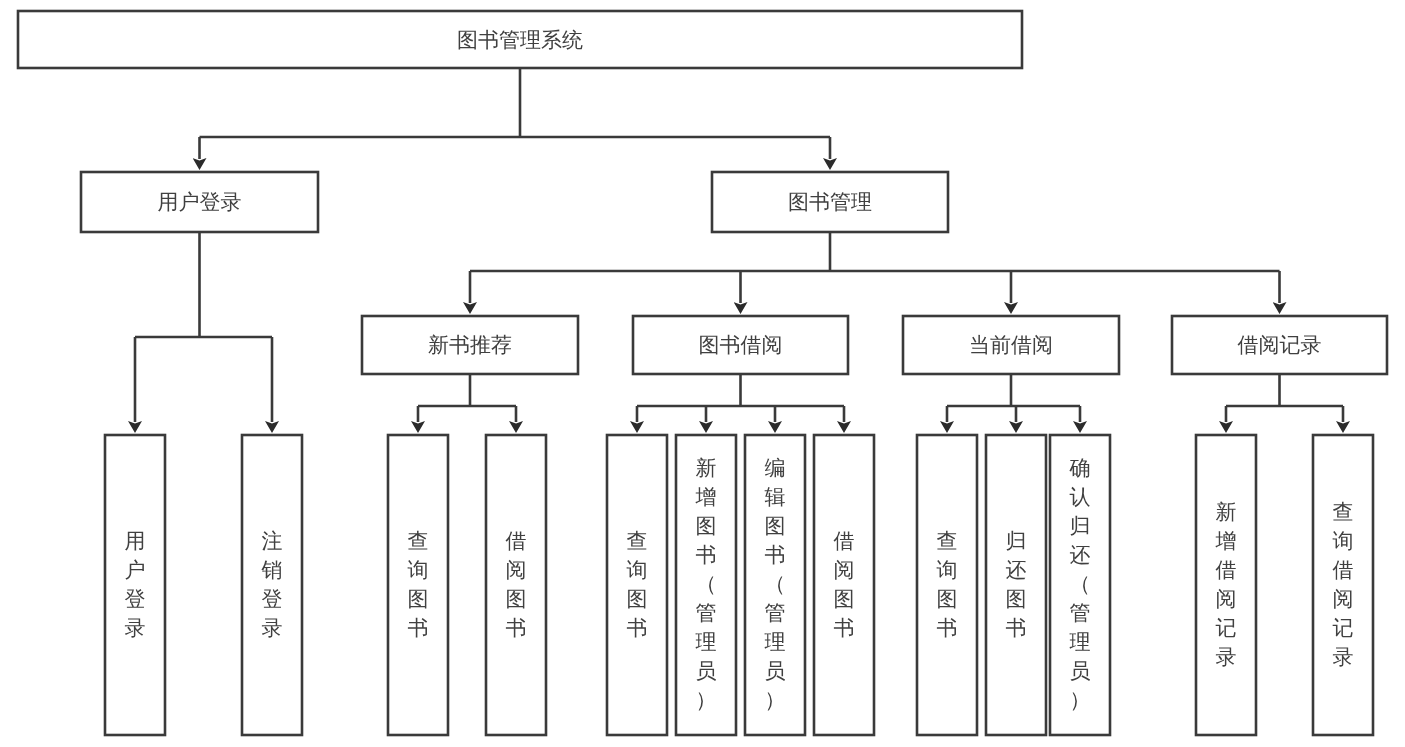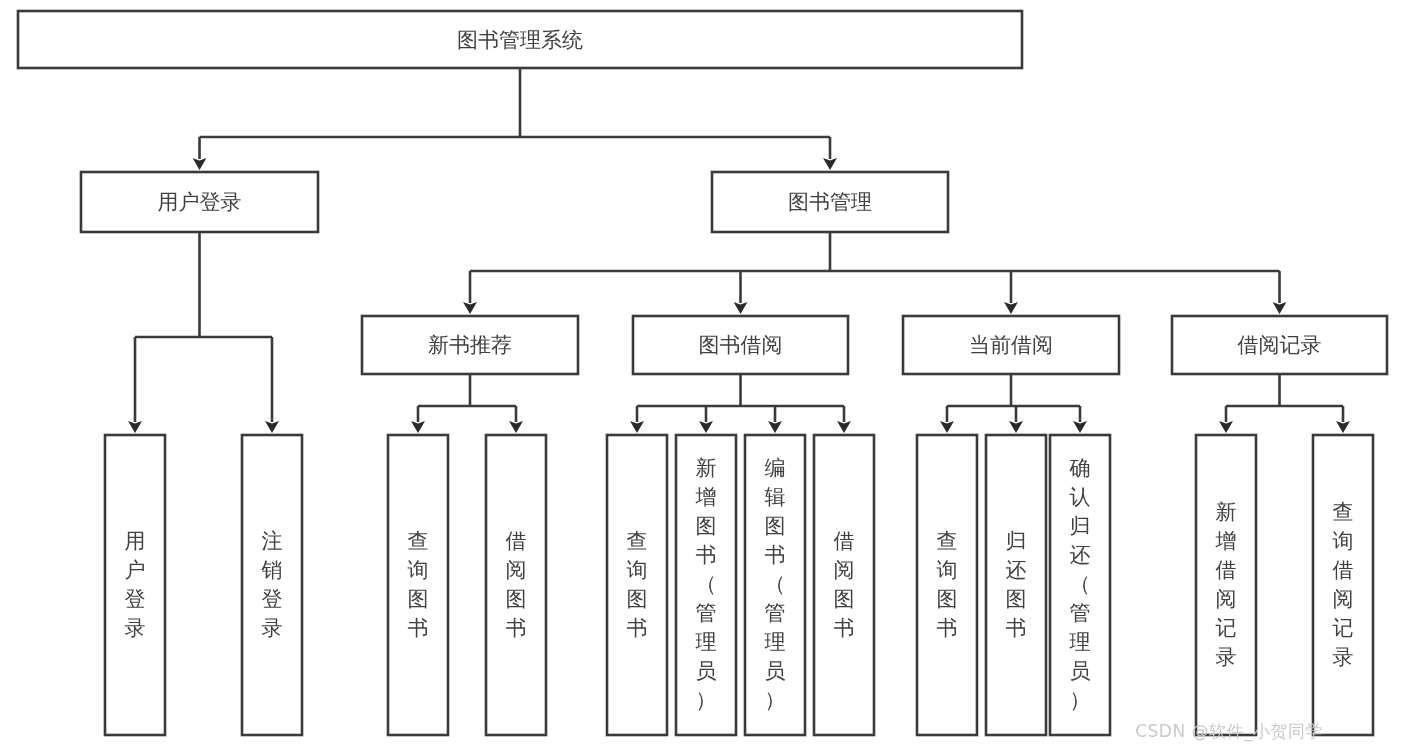--- a/index.html
+++ b/index.html
@@ -168,14 +168,13 @@
           <rect x="1196" y="435" width="60" height="300" class="node-box"></rect>
           <text class="node-label vertical" x="1226" y="512.5"><tspan x="1226" dy="0">新</tspan><tspan x="1226" dy="29">增</tspan><tspan x="1226" dy="29">借</tspan><tspan x="1226" dy="29">阅</tspan><tspan x="1226" dy="29">记</tspan><tspan x="1226" dy="29">录</tspan></text>
         </g>
         <g>
           <rect x="1313" y="435" width="60" height="300" class="node-box"></rect>
           <text class="node-label vertical" x="1343" y="512.5"><tspan x="1343" dy="0">查</tspan><tspan x="1343" dy="29">询</tspan><tspan x="1343" dy="29">借</tspan><tspan x="1343" dy="29">阅</tspan><tspan x="1343" dy="29">记</tspan><tspan x="1343" dy="29">录</tspan></text>
         </g>
       </g>
   </svg>
 
-  <div class="watermark">CSDN @软件_小贺同学</div>
 </div>
 
 </body></html>

